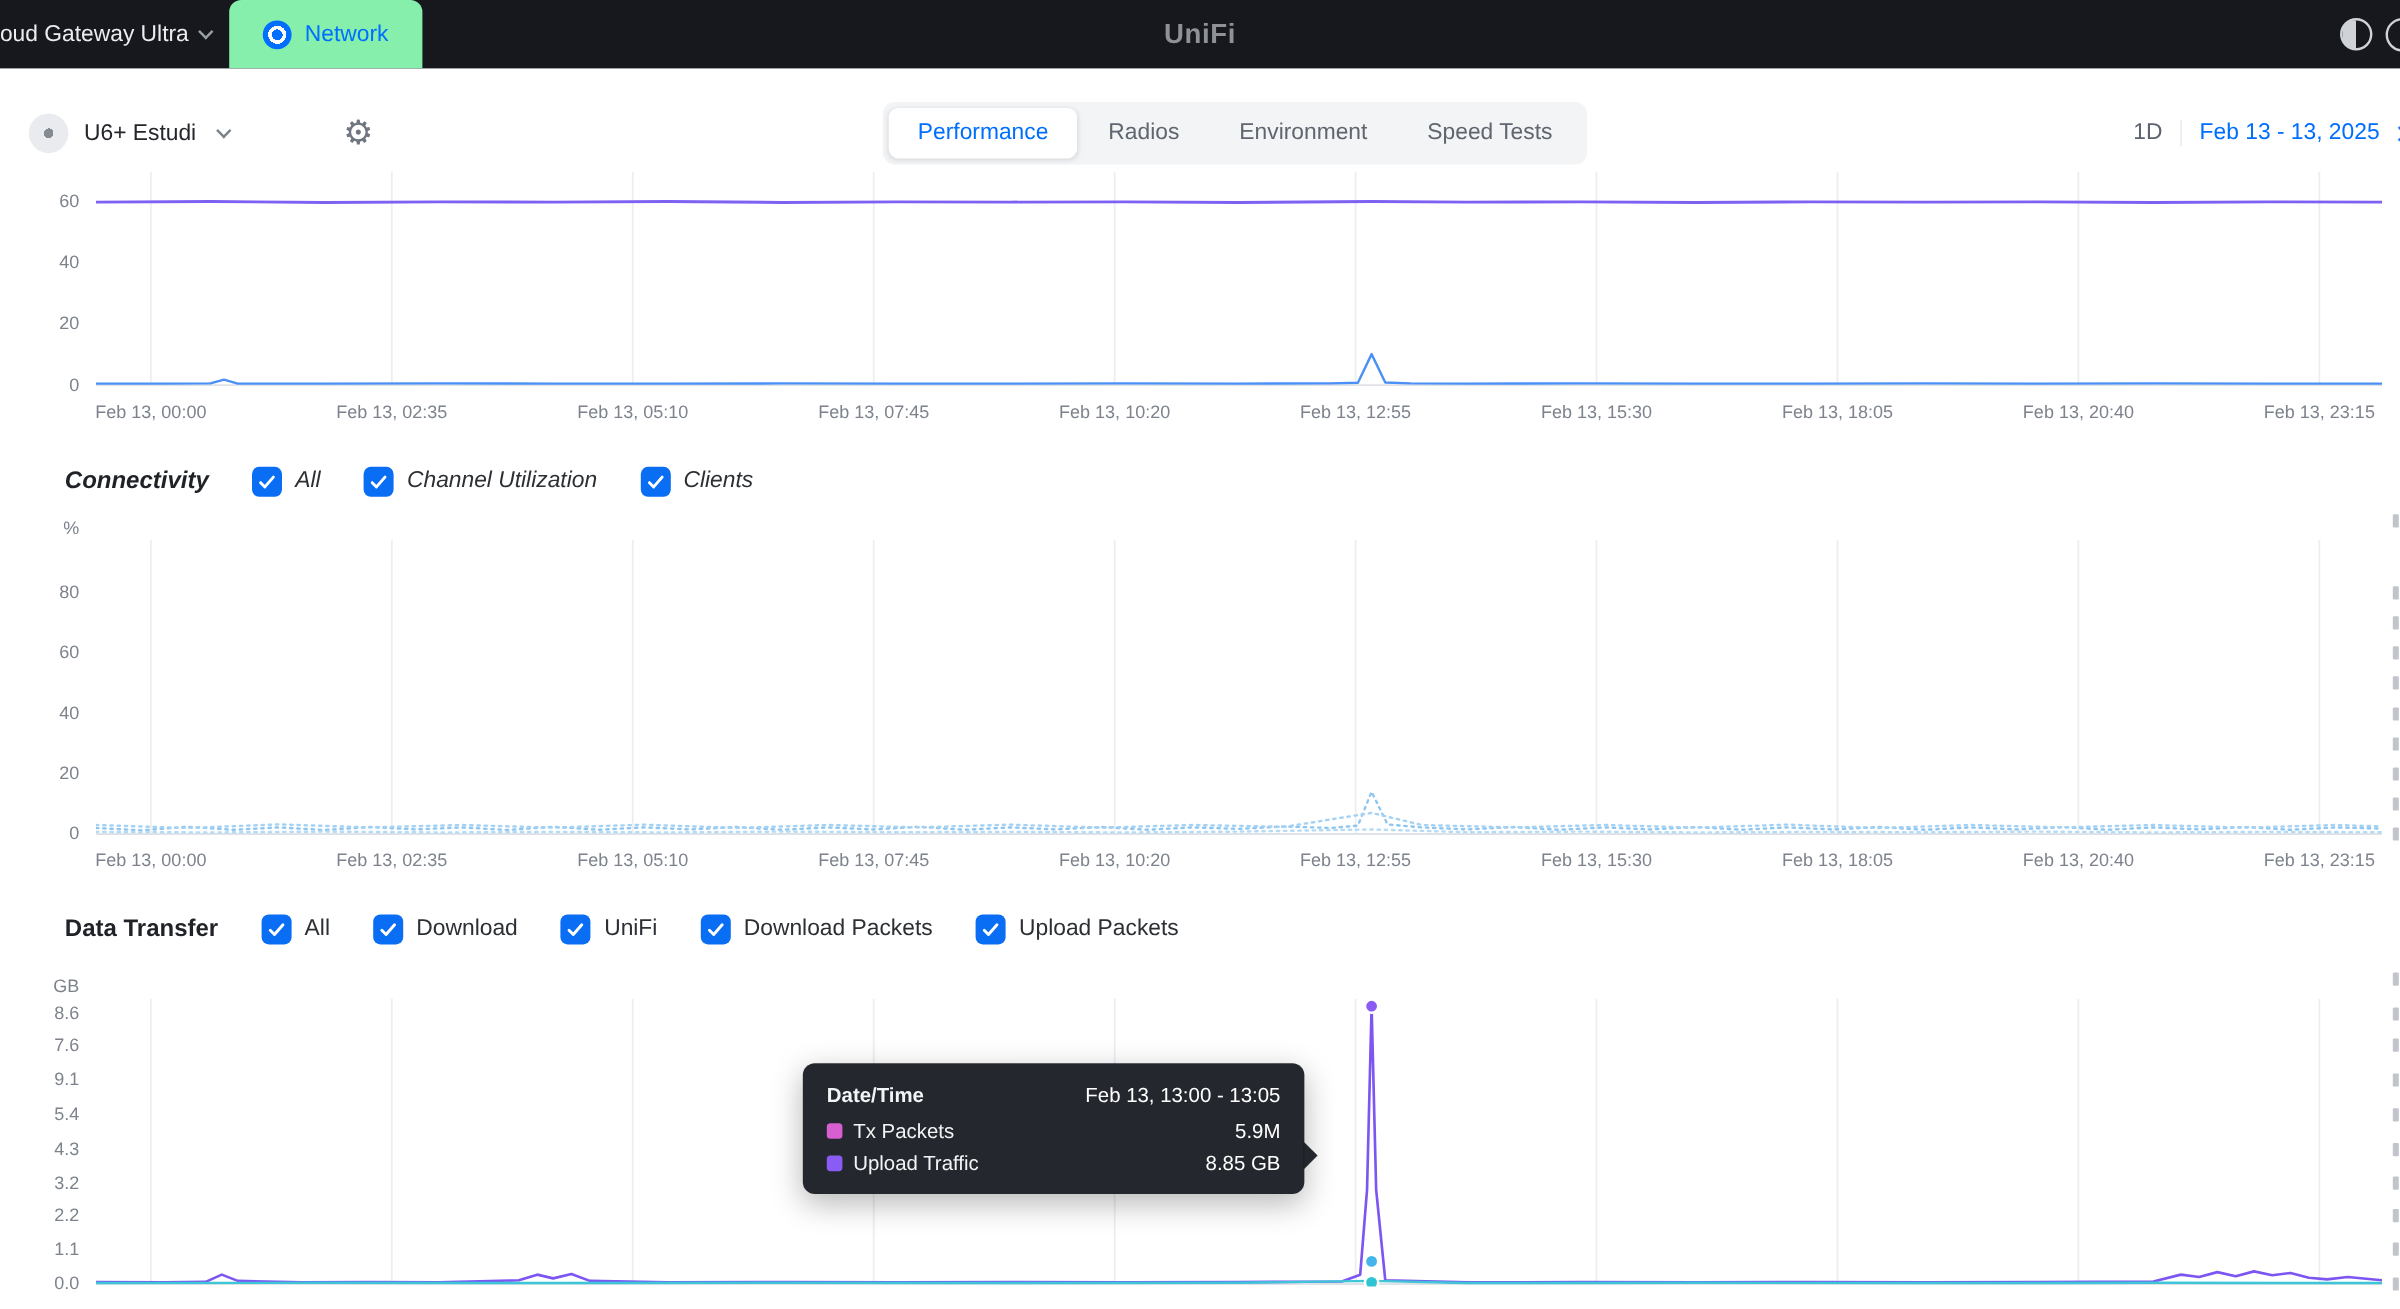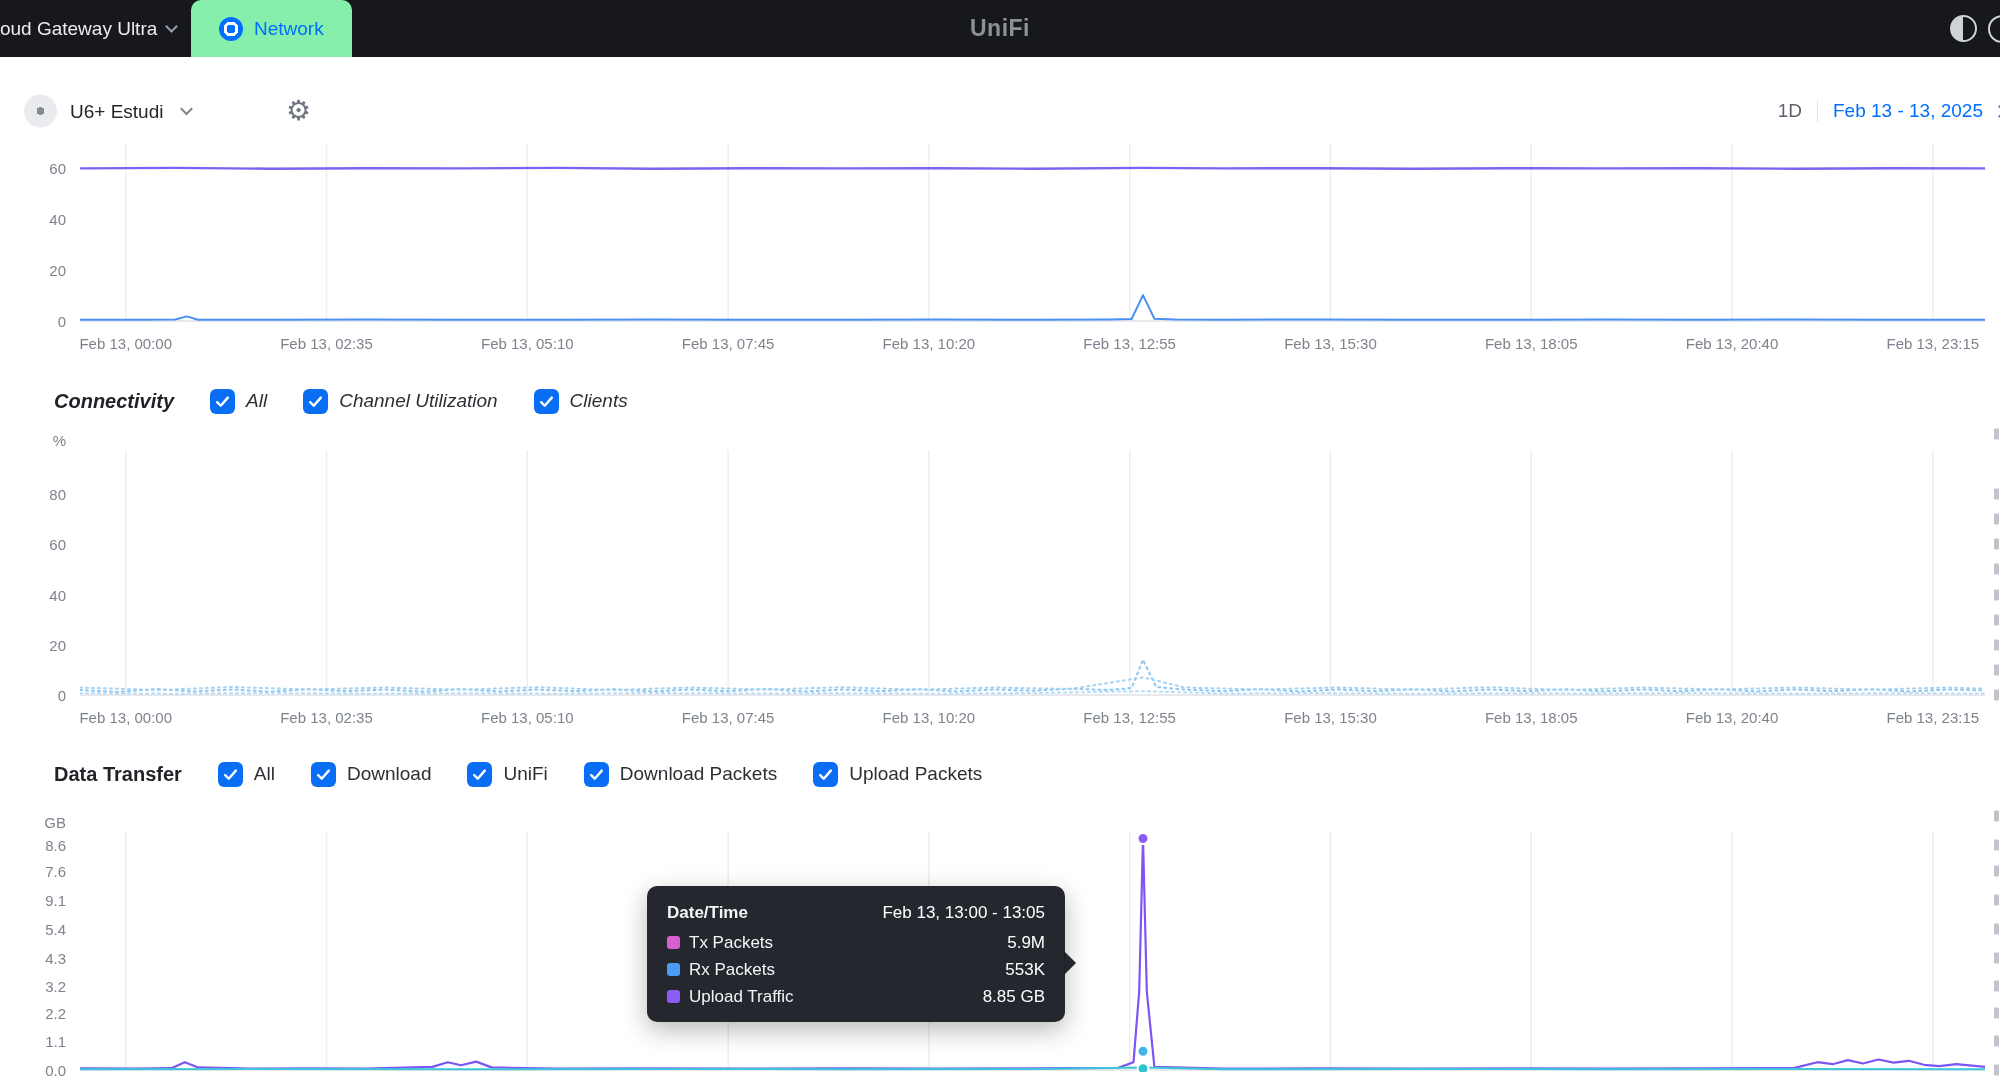--- a/index.html
+++ b/index.html
@@ -54,21 +54,21 @@
   #cb3 .plot { height:240px; }
   .plot svg { display:block; }
   .ylabels { position:absolute; left:0; top:0; width:72px; }
   .ylab { position:absolute; right:6px; transform:translateY(-50%); font-size:15px; color:#7d838d; white-space:nowrap; }
   .unit { position:absolute; left:0; top:-18px; width:72px; text-align:right; padding-right:6px; font-size:15px; color:#7d838d; }
   .xlabels { position:relative; margin-left:80px; margin-right:15px; height:30px; }
   .xlab { position:absolute; top:12px; transform:translateX(-50%); font-size:15px; color:#7d838d; white-space:nowrap; }
   .redge { position:absolute; right:1px; width:5px; height:11px; background:#b6bbc2; transform:translateY(-50%); border-radius:1px; opacity:.85; }
 
   
-  .tooltip { position:absolute; left:647px; top:886px; width:418px; background:rgba(27,31,37,.96); border-radius:10px; padding:13px 20px 12px; z-index:10; color:#fff; box-shadow:0 8px 26px rgba(0,0,0,.28); }
+  .tooltip { position:absolute; left:669px; top:886px; width:418px; background:rgba(27,31,37,.96); border-radius:10px; padding:13px 20px 12px; z-index:10; color:#fff; box-shadow:0 8px 26px rgba(0,0,0,.28); }
   .tt-row { display:flex; align-items:center; height:27px; font-size:17px; }
   .tt-title { height:28px; margin-bottom:2px; }
   .tt-title .lbl { font-weight:700; }
   .lbl { display:flex; align-items:center; gap:9px; color:#f3f4f6; }
   .val { margin-left:auto; color:#fff; }
   .sw { width:13px; height:13px; border-radius:3px; flex:0 0 auto; }
   .tt-arrow { position:absolute; right:-11px; top:65px; width:0; height:0; border-top:12px solid transparent; border-bottom:12px solid transparent; border-left:12px solid rgba(27,31,37,.96); }
 </style>
 </head>
 <body>
@@ -87,20 +87,26 @@
   <div class="edge-icon"></div>
 </header>
 
 <div class="toolbar">
   <div class="dev-sel">
     <span class="dev-icon"></span>
     <span class="dev-label">U6+ Estudi</span>
     <span class="dchev"></span>
   </div>
   <button class="gear-btn">⚙</button>
+  <div class="seg">
+    <button class="seg-btn active">Performance</button>
+    <button class="seg-btn">Radios</button>
+    <button class="seg-btn">Environment</button>
+    <button class="seg-btn">Speed Tests</button>
+  </div>
   <div class="date-ctl">
     <span class="range-lbl">1D</span>
     <span class="date-lbl">Feb 13 - 13, 2025</span>
     <span class="rchev"></span>
   </div>
 </div>
 
 <section class="chart-block" id="cb1">
   <div class="unit"></div>
   <div class="ylabels">
@@ -316,26 +322,19 @@
   </div>
   <div class="tt-row">
     <span class="lbl">
         <span class="sw" style="background: rgb(216, 95, 208);"></span>
         <span>Tx Packets</span>
       </span>
     <span class="val">5.9M</span>
   </div>
   <div class="tt-row">
     <span class="lbl">
-        <span class="sw" style="background: rgb(75, 155, 245);"></span>
-        <span>Rx Packets</span>
-      </span>
-    <span class="val">553K</span>
-  </div>
-  <div class="tt-row">
-    <span class="lbl">
         <span class="sw" style="background: rgb(138, 92, 245);"></span>
         <span>Upload Traffic</span>
       </span>
     <span class="val">8.85 GB</span>
   </div>
   <div class="tt-arrow"></div>
 </div>
 
 </body></html>

